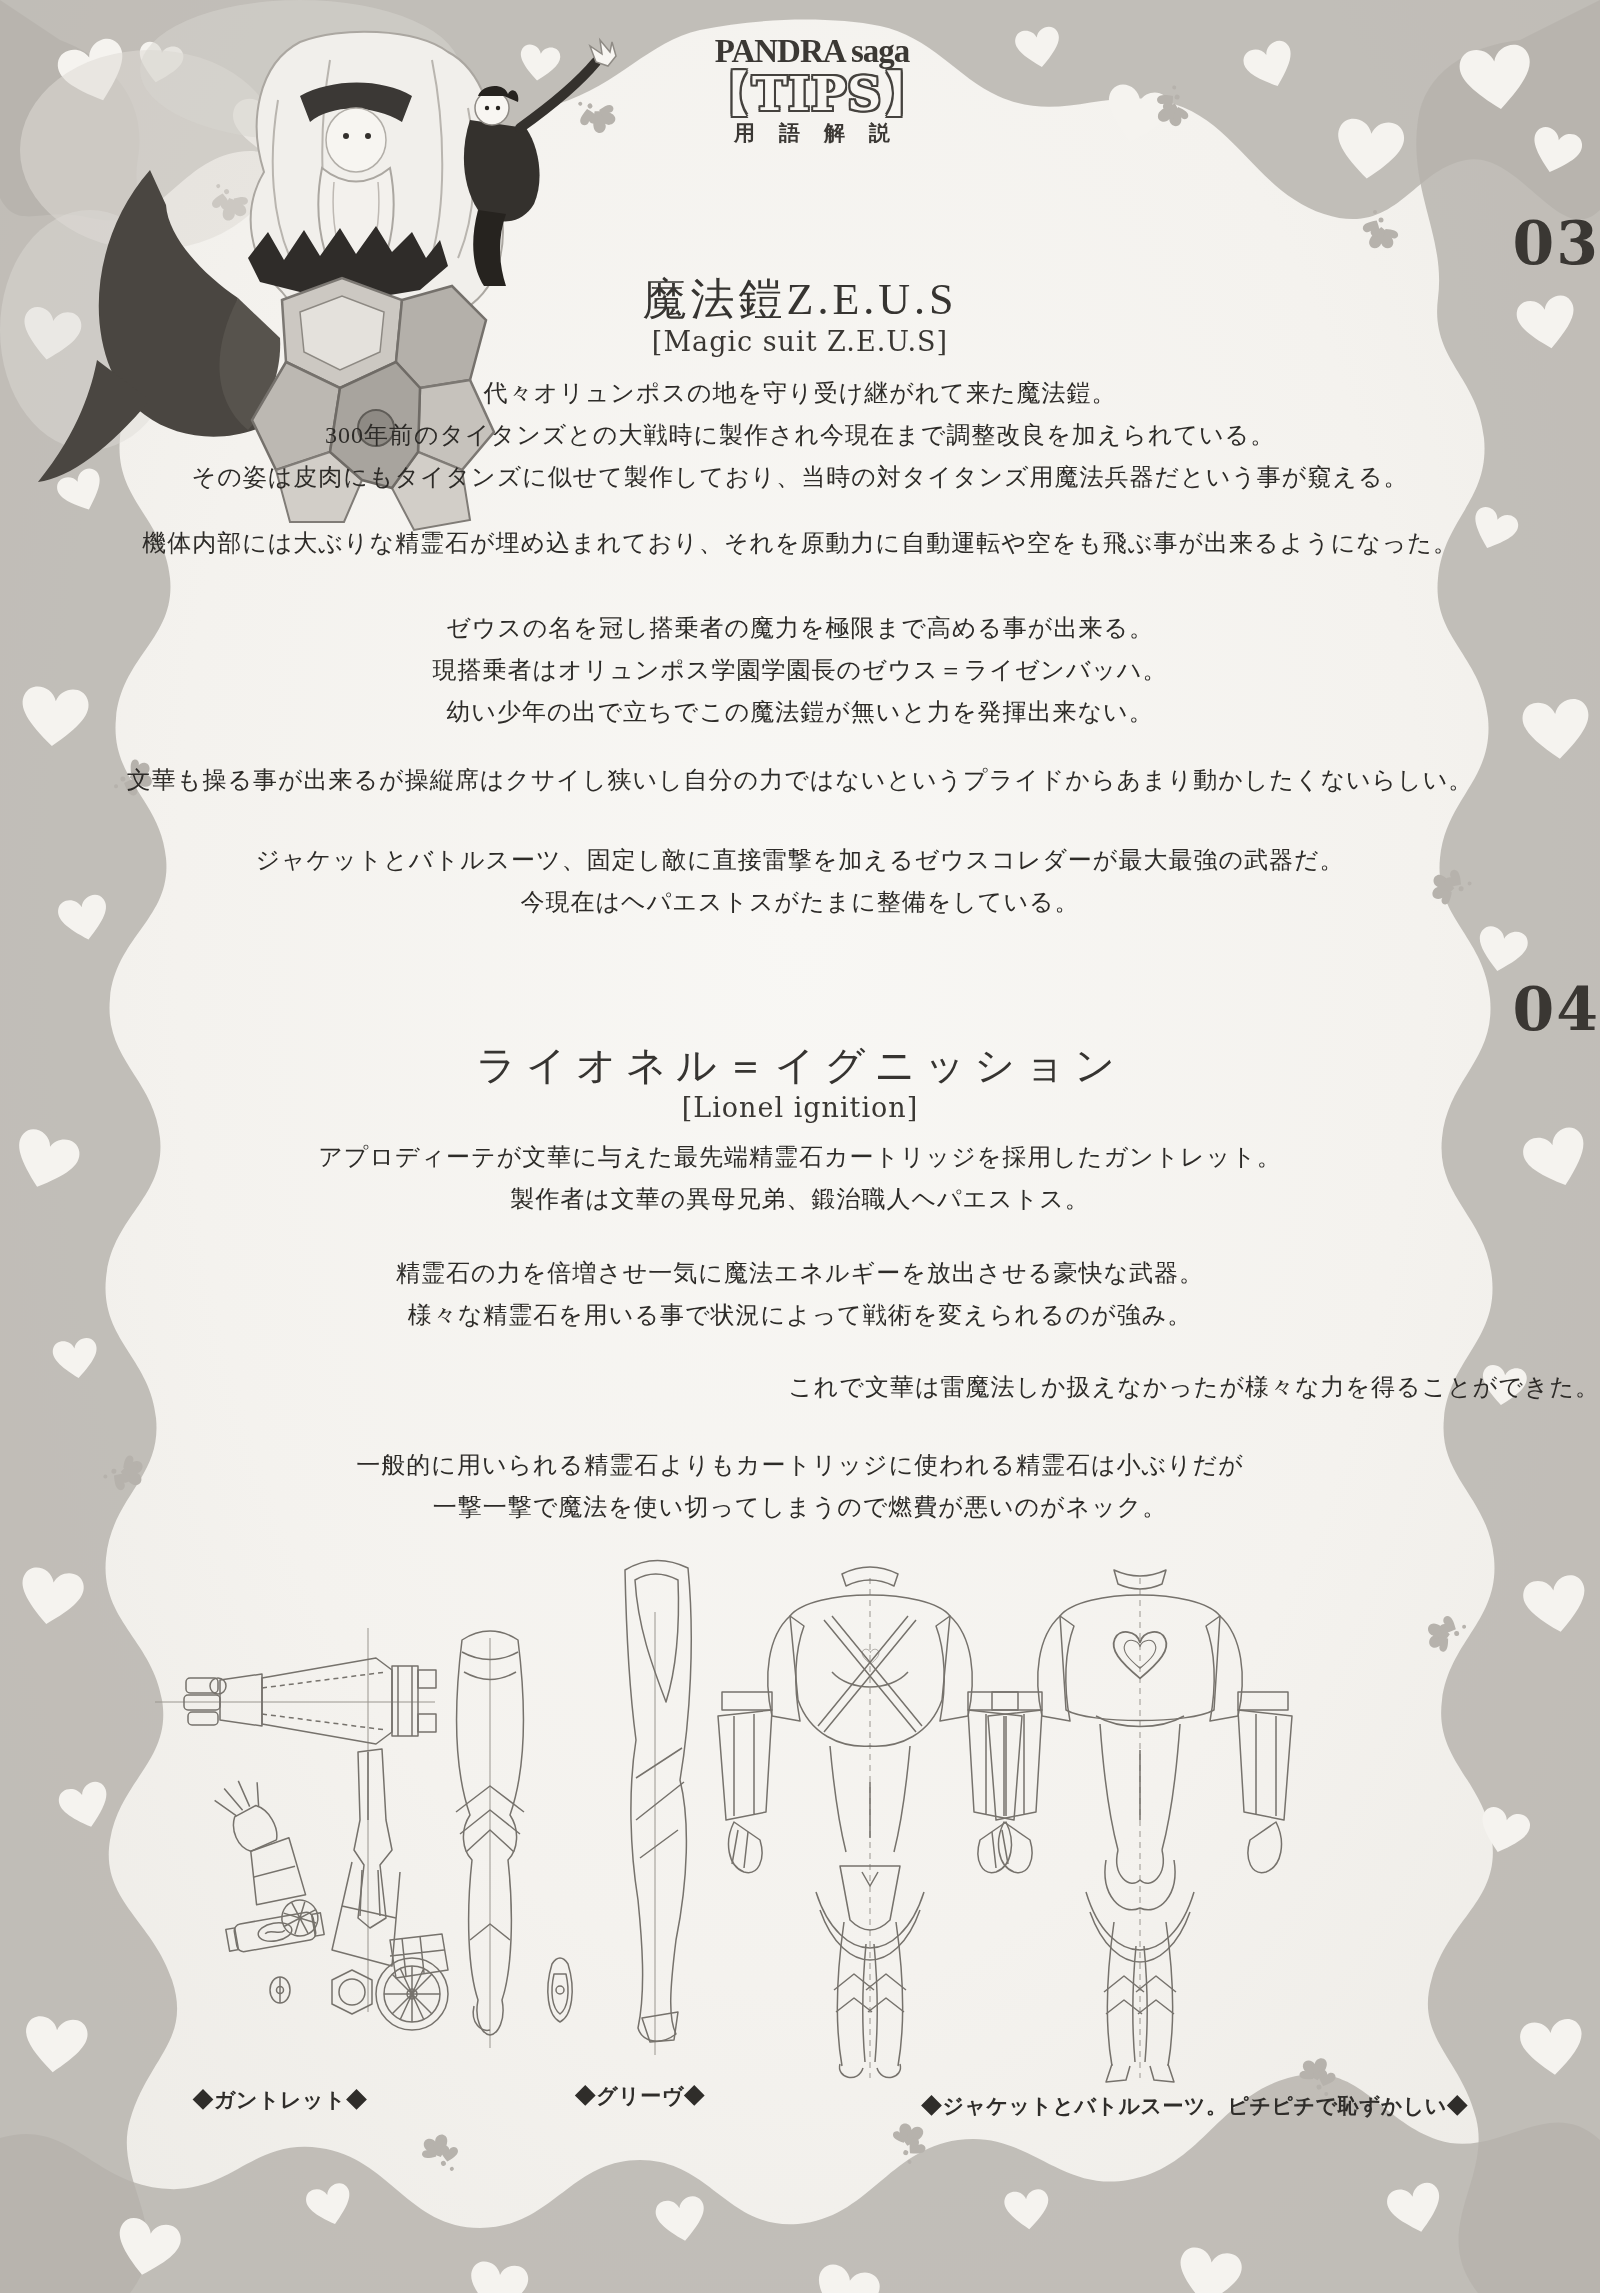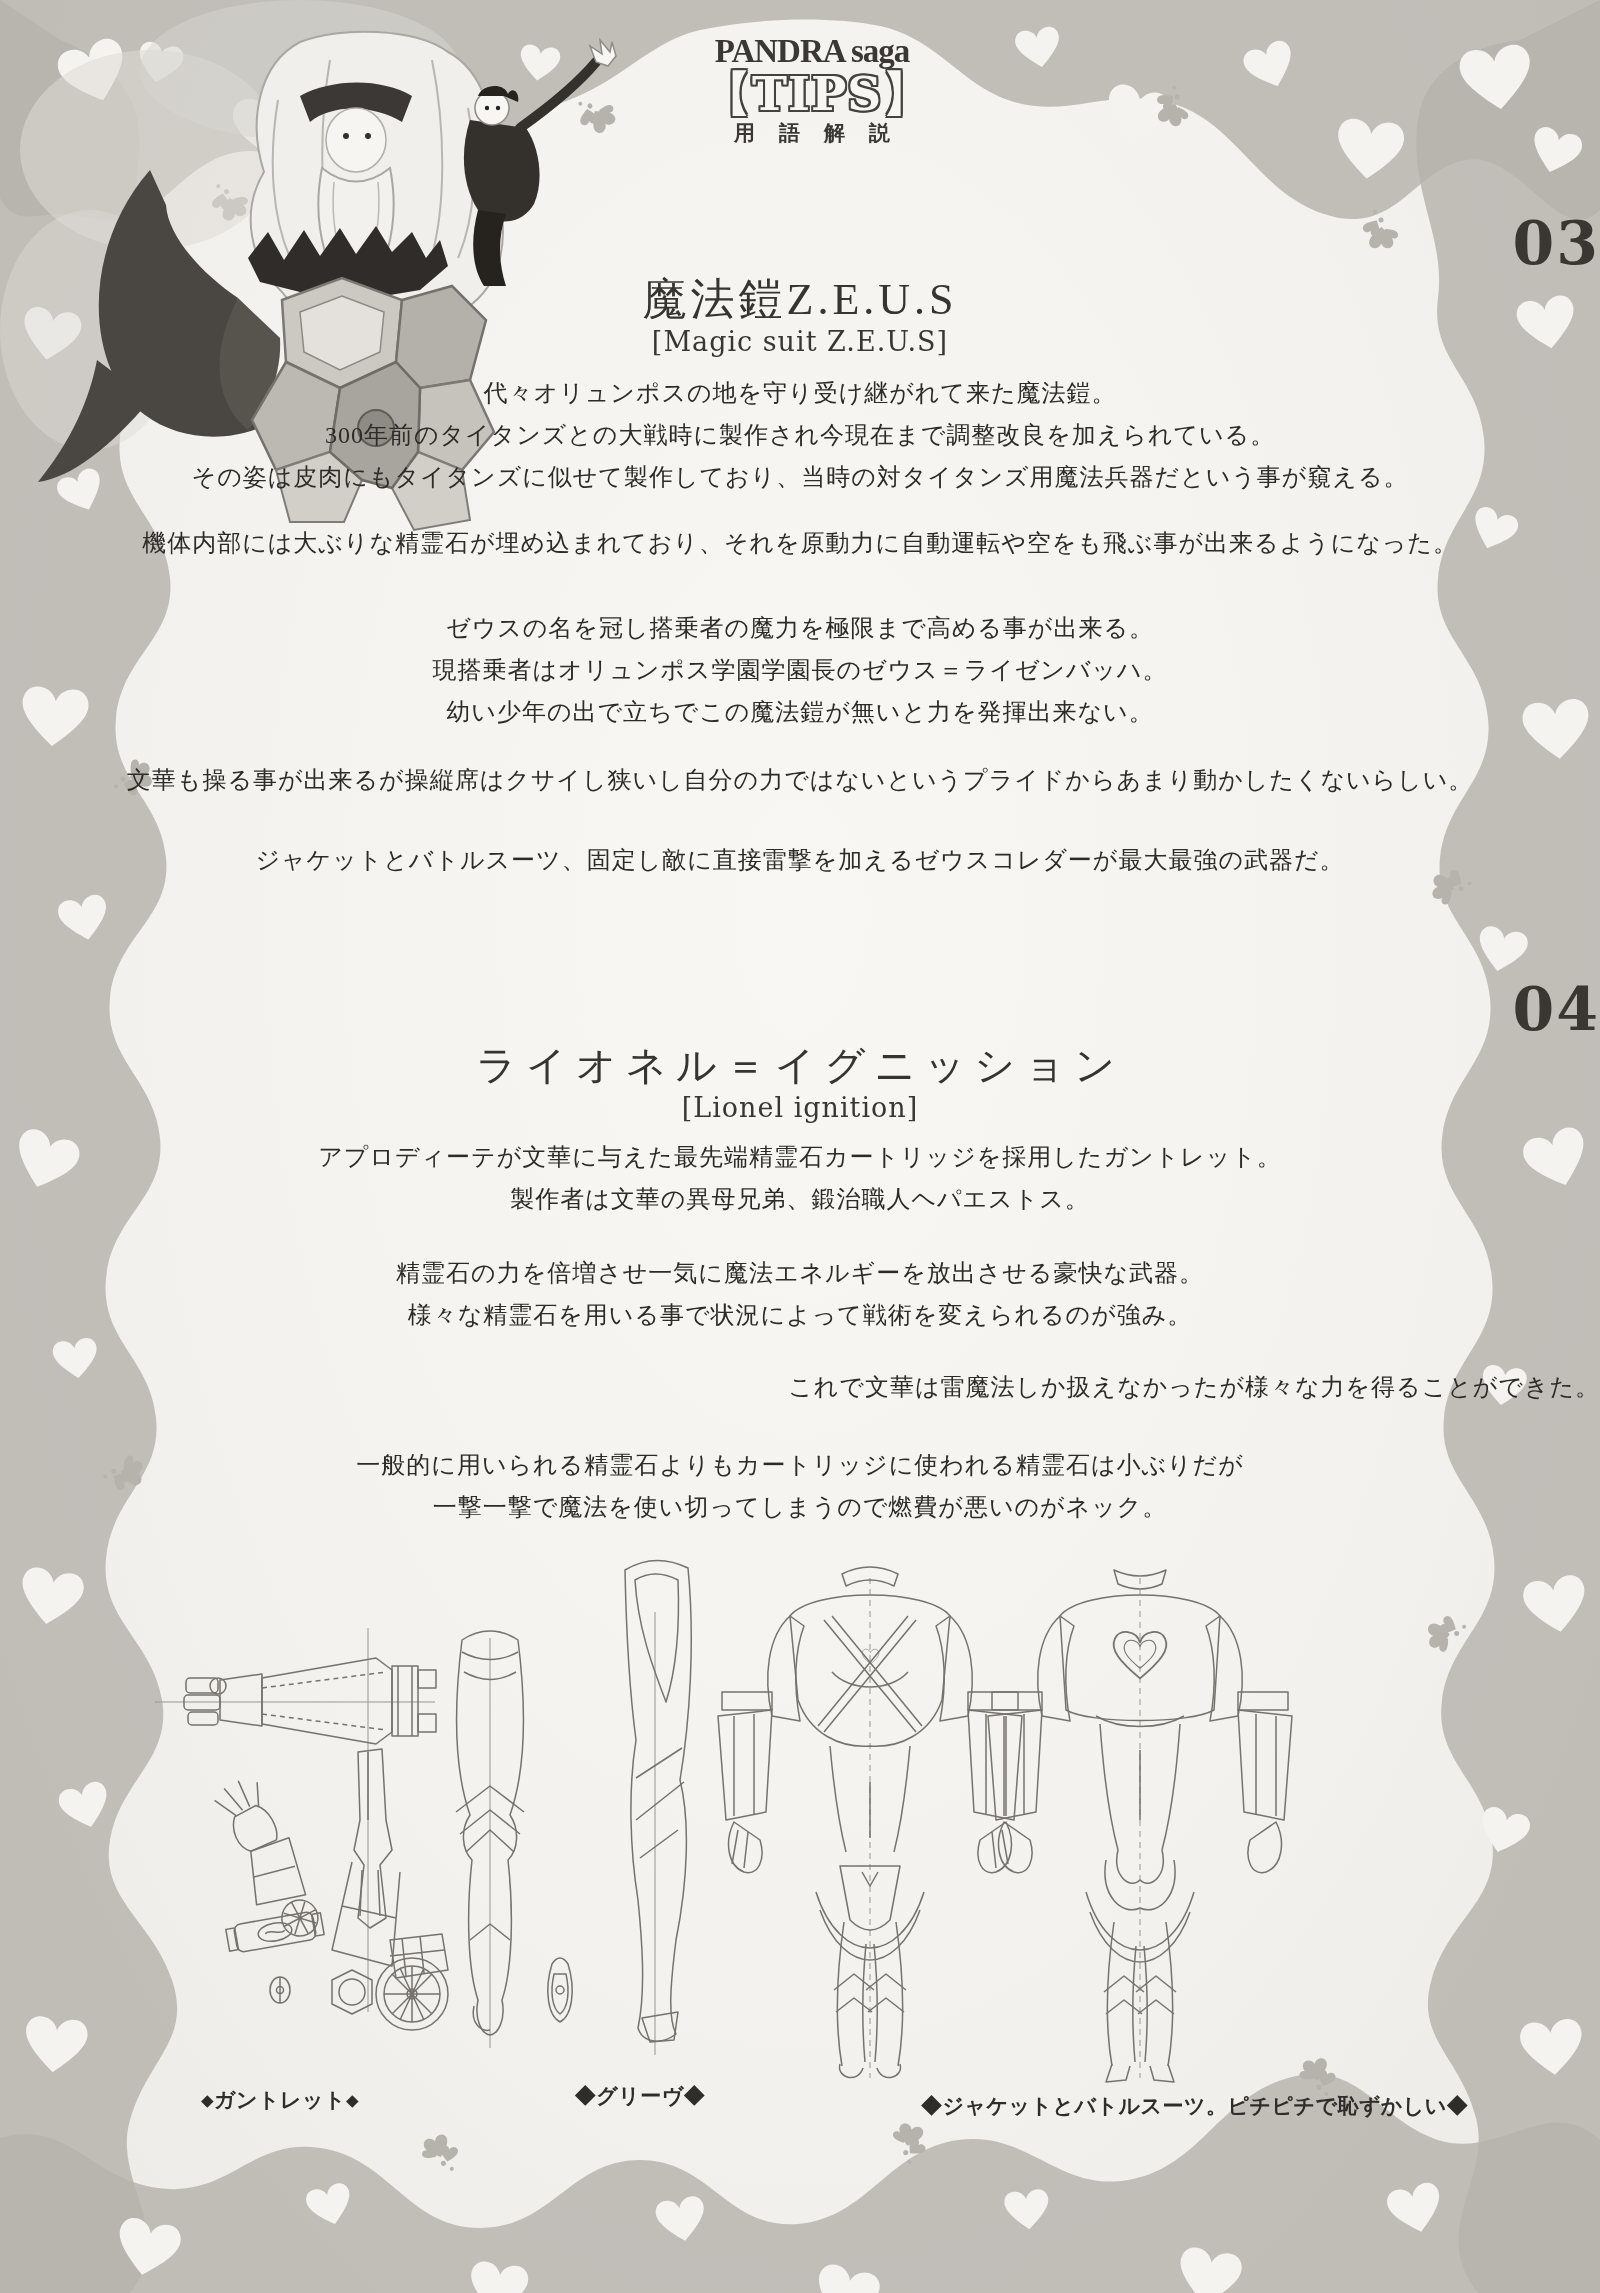--- a/index.html
+++ b/index.html
@@ -380,20 +380,21 @@
     <div class="line">現搭乗者はオリュンポス学園学園長のゼウス＝ライゼンバッハ。</div>
     <div class="line">幼い少年の出で立ちでこの魔法鎧が無いと力を発揮出来ない。</div>
   </div>
 
   <div class="para" style="top:759px;">
     <div class="line">文華も操る事が出来るが操縦席はクサイし狭いし自分の力ではないというプライドからあまり動かしたくないらしい。</div>
   </div>
 
   <div class="para" style="top:839px;">
     <div class="line">ジャケットとバトルスーツ、固定し敵に直接雷撃を加えるゼウスコレダーが最大最強の武器だ。</div>
+    <div class="line">今現在はヘパエストスがたまに整備をしている。</div>
   </div>
 
   <section class="sec" style="top:978px;">
     <div class="sec-number">04</div>
     <div class="sec-title light">ライオネル＝イグニッション</div>
     <div class="sec-sub">[Lionel ignition]</div>
   </section>
 
   <div class="para" style="top:1136px;">
     <div class="line">アプロディーテが文華に与えた最先端精霊石カートリッジを採用したガントレット。</div>
@@ -407,17 +408,17 @@
 
   <div class="para" style="top:1366px;text-align:right;">
     <div class="line">これで文華は雷魔法しか扱えなかったが様々な力を得ることができた。</div>
   </div>
 
   <div class="para" style="top:1444px;">
     <div class="line">一般的に用いられる精霊石よりもカートリッジに使われる精霊石は小ぶりだが</div>
     <div class="line">一撃一撃で魔法を使い切ってしまうので燃費が悪いのがネック。</div>
   </div>
 
-  <div class="caption" style="left:130px;top:2086px;width:300px;font-family:Liberation Mono, monospace;">◆ガントレット◆</div>
+  <div class="caption" style="left:130px;top:2086px;width:300px;">◆ガントレット◆</div>
   <div class="caption" style="left:490px;top:2082px;width:300px;">◆グリーヴ◆</div>
   <div class="caption" style="left:921px;top:2092px;width:460px;">◆ジャケットとバトルスーツ。ピチピチで恥ずかしい◆</div>
 
 </div>
 
 </body></html>

